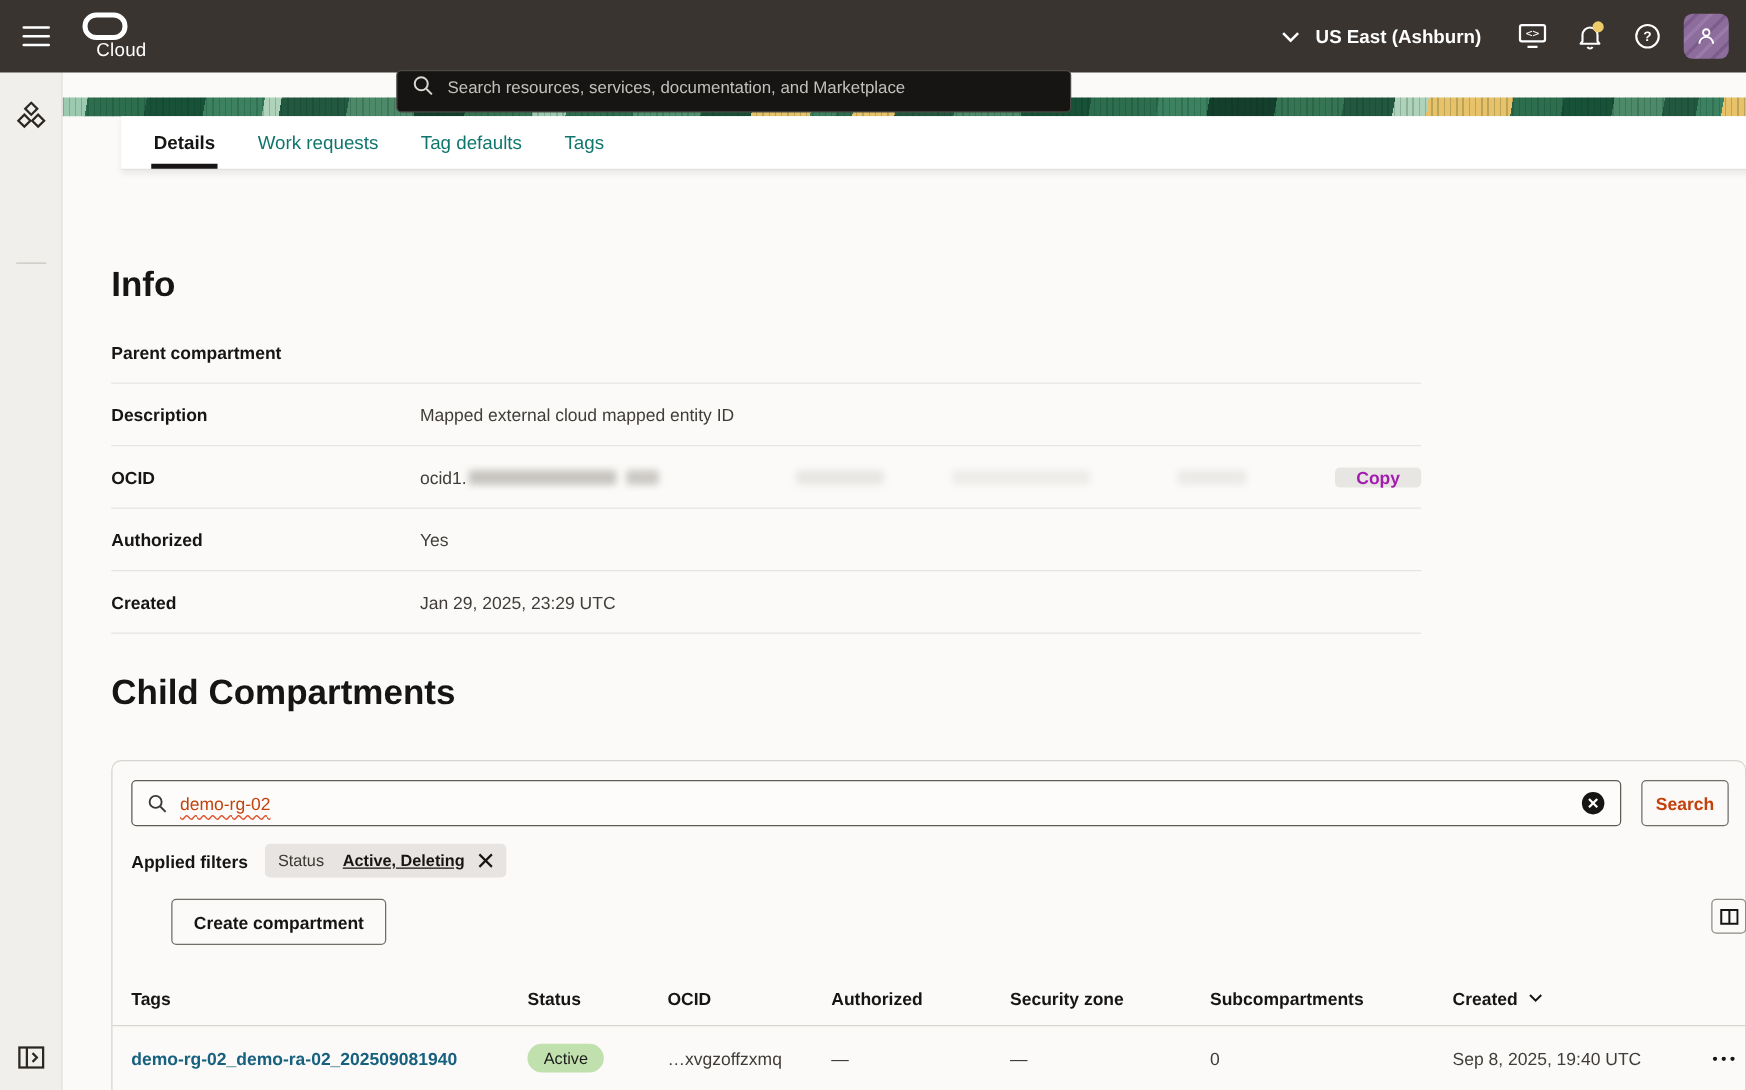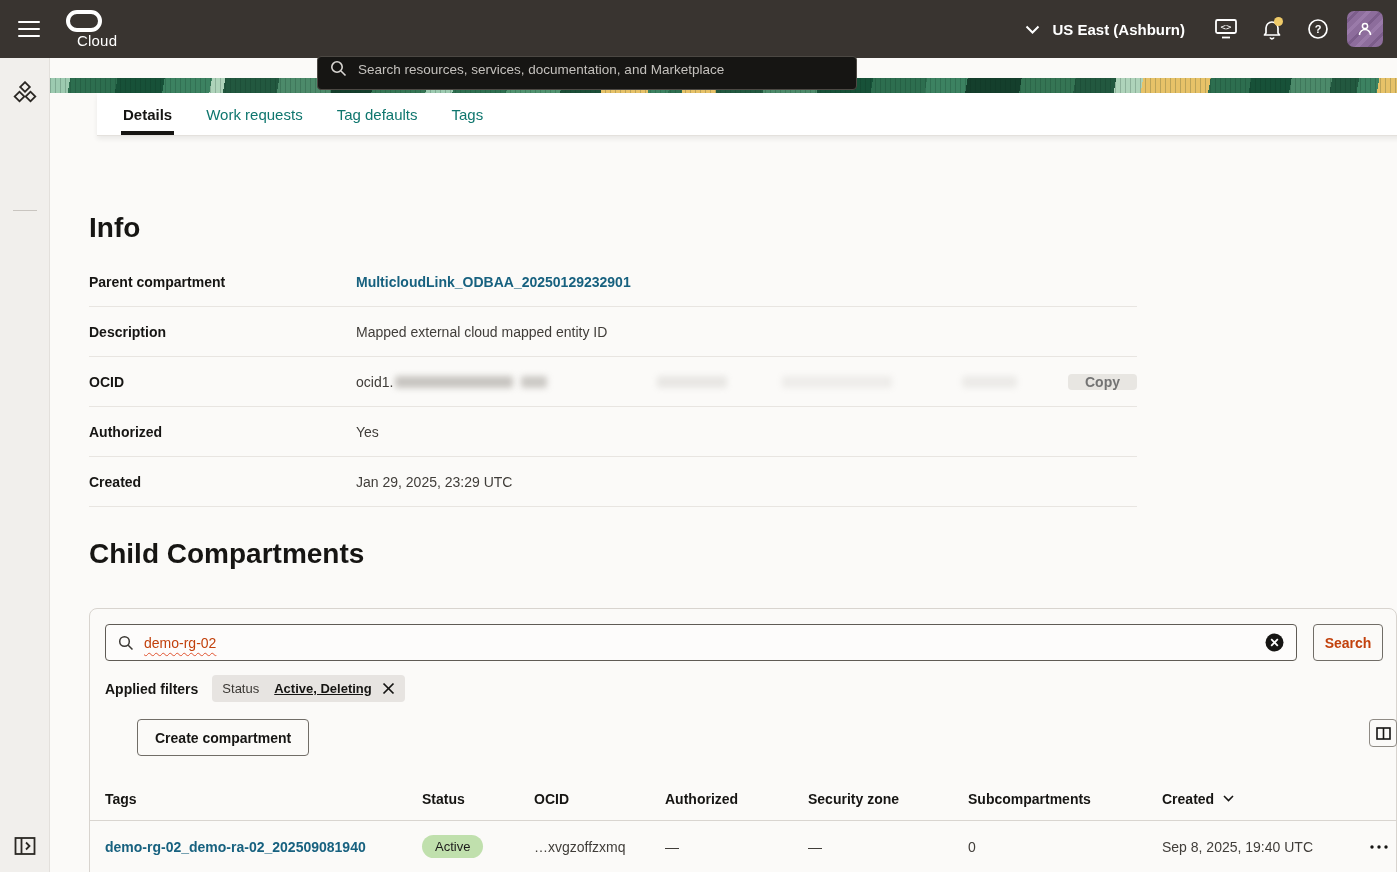--- a/index.html
+++ b/index.html
@@ -71,28 +71,28 @@
     display:flex; align-items:stretch; padding-left:26px;margin-left:47px;
   }
   .tab { display:flex; align-items:center; font-size:15px; color:#0f766e; margin-right:34px; cursor:pointer; position:relative; }
   .tab.active { font-weight:700; color:#161513; }
   .tab.active::after { content:""; position:absolute; left:-2px; right:-2px; bottom:0; height:4px; background:#161513; }
   .content { position:absolute; top:78px; left:16px; width:1347px; height:736px; }
   .h1 { font-size:28px; font-weight:700; color:#161513; }
   #info-title { position:absolute; top:76px; left:23px; }
   
   .info-rows { position:absolute; top:121px; left:23px; width:1048px; }
-  .info-row { display:flex; align-items:center; min-height:50px; border-bottom:1px solid #e8e5e1;gap:20px; }
+  .info-row { display:flex; align-items:center; min-height:50px; border-bottom:1px solid #e8e5e1; }
   .info-label { width:247px; font-size:14px; font-weight:700; color:#161513; flex:0 0 auto; }
   .info-value { font-size:14px; color:#403d39; display:flex; align-items:center; flex:1 1 auto; }
   a.link { color:#17617f; font-weight:600; text-decoration:none; font-size:14px; cursor:pointer; }
   .redact { display:inline-block; height:12px; border-radius:2px; background:#9d9993; filter:blur(3px); }
   .copy-btn {
     margin-left:auto; background:#e8e6e2; border:none; border-radius:4px;
-    font-family:inherit; font-size:14px; font-weight:700; color:#737373;
+    font-family:inherit; font-size:14px; font-weight:700; color:#a21caf;
     padding:0 17px; cursor:pointer;
   }
   #child-title { position:absolute; top:402px; left:23px; }
   
   .panel {
     position:absolute; top:472px; left:23px; width:1308px; height:322px;
     border:1px solid #d8d4cf; border-radius:8px;
   }
   .search-row { position:absolute; top:15px; left:15px; width:1278px; display:flex; }
   .search-box {
@@ -235,23 +235,20 @@
         <span>Tags</span>
       </div>
   </div>
 
   <div class="content">
     <h1 class="h1" id="info-title">Info</h1>
 
     <div class="info-rows">
       <div class="info-row">
         <span class="info-label">Parent compartment</span>
-        <span class="info-value">
-            <a class="link">MulticloudLink_ODBAA_20250129232901</a>
-          </span>
       </div>
       <div class="info-row">
         <span class="info-label">Description</span>
         <span class="info-value">Mapped external cloud mapped entity ID</span>
       </div>
       <div class="info-row">
         <span class="info-label">OCID</span>
         <span class="info-value">
           <span>ocid1.</span>
           <span class="redact" style="width:118px; opacity:.55; margin-left:2px;"></span>

